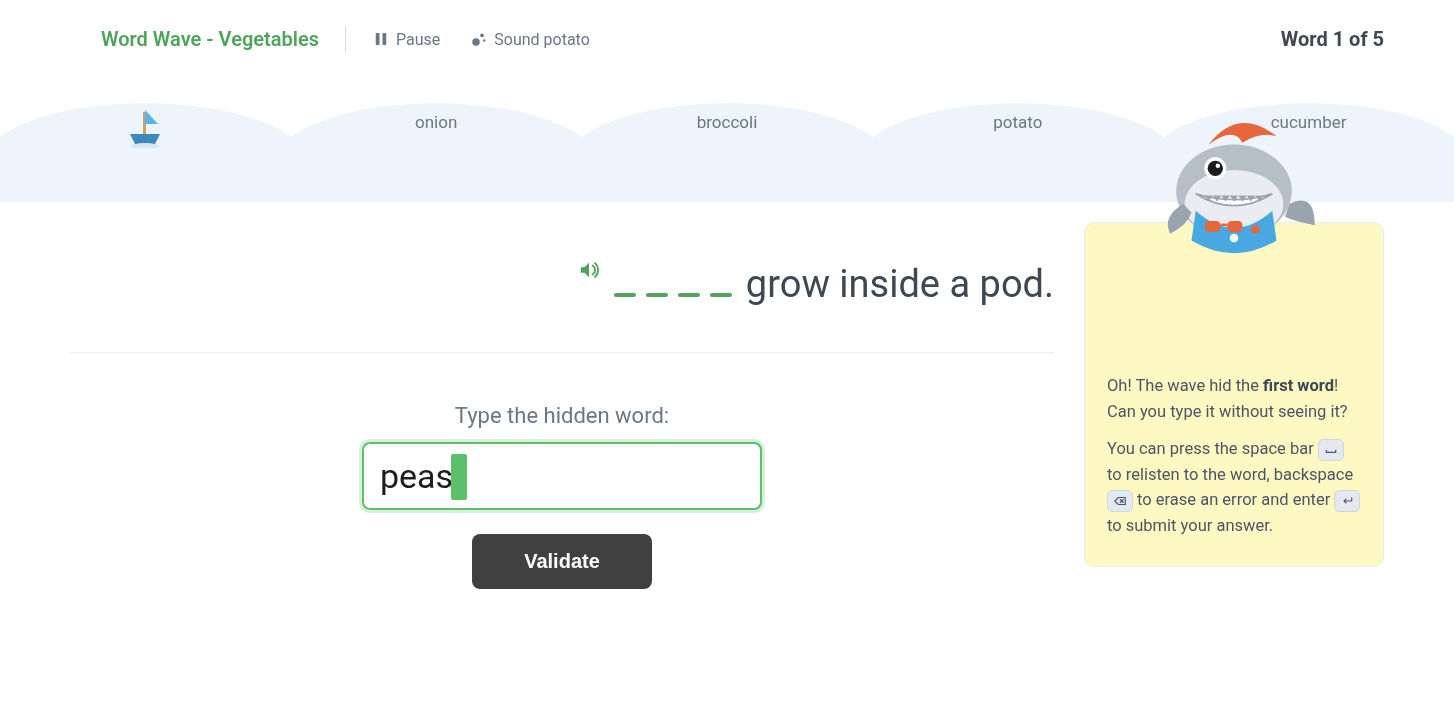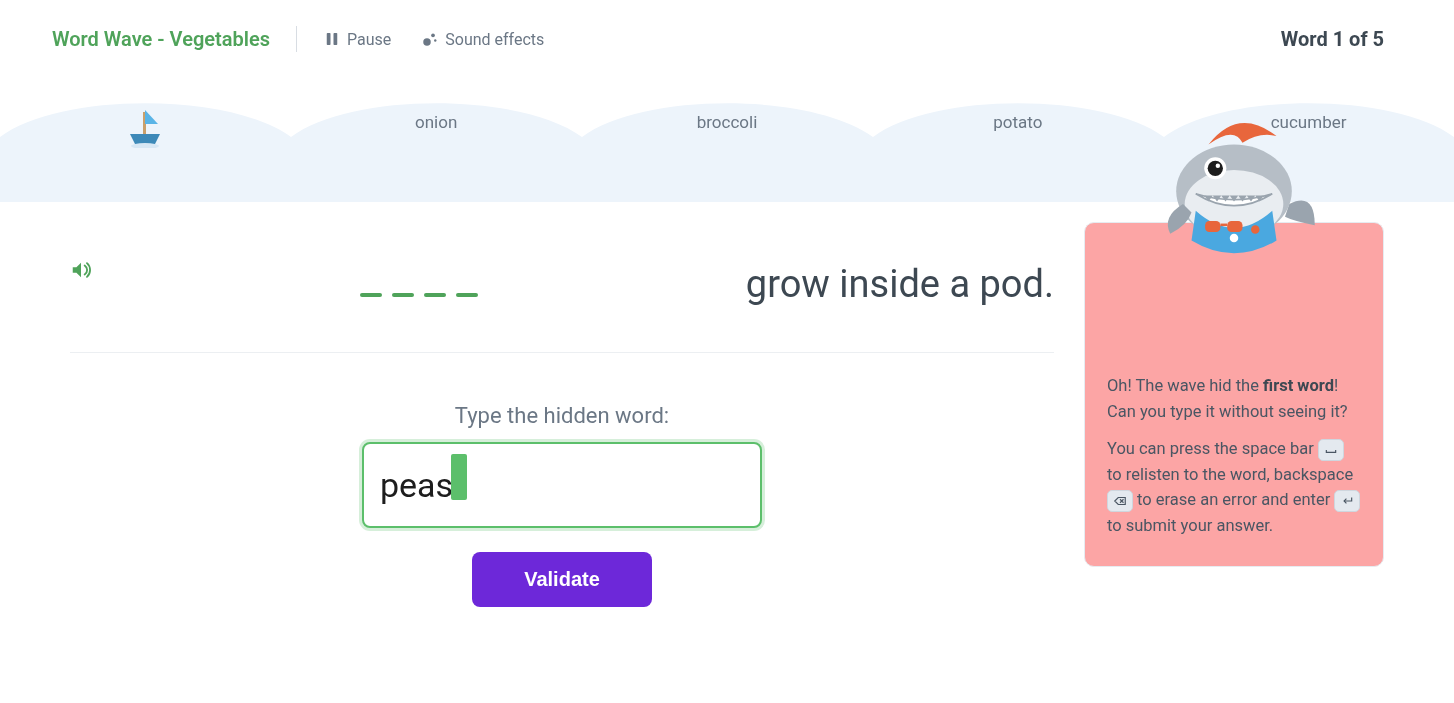--- a/index.html
+++ b/index.html
@@ -8,21 +8,21 @@
     font-family: -apple-system, BlinkMacSystemFont, "Segoe UI", Roboto, "Helvetica Neue", Arial, sans-serif;
     background: #ffffff;
     color: #3d4852;
     overflow-x: hidden;
   }
 
   
   .header {
     display: flex;
     align-items: center;
-    padding: 26px 70px 20px 52px;
+    padding: 26px 70px 20px 101px;
   }
   .game-title {
     color: #4fa35a;
     font-size: 20px;
     font-weight: 600;
   }
   .vdiv {
     width: 1px;
     height: 26px;
     background: #d8dde3;
@@ -87,21 +87,21 @@
     padding: 30px 70px 40px 70px;
     align-items: flex-start;
   }
   .left {
     flex: 1;
     min-width: 0;
   }
   .sentence-row {
     display: flex;
     align-items: baseline;
-    justify-content: space-between;
+    justify-content: flex-end;
     gap: 14px;
     padding: 30px 0 46px 0;
   }
   .audio-icon { color:#4fa35a; cursor:pointer; transform: translateY(-16px); }
   .audio-icon svg { width:22px; height:22px; }
   .blank {
     display: flex;
     gap: 10px;
     align-items: flex-end;
   }
@@ -131,21 +131,21 @@
     margin-bottom: 14px;
   }
 
   .input-wrap {
     width: 400px;
     margin: 0 auto 24px auto;
     position: relative;
   }
   .word-input {
     width: 100%;
-    height: 86px;
+    height: 68px;
     border: 2px solid #5cbf6b;
     border-radius: 8px;
     box-shadow: 0 0 0 3px rgba(92,191,107,0.25);
     font-size: 34px;
     padding: 0 16px;
     color: #1d1d1d;
     outline: none;
     font-family: inherit;
     caret-color: #5cbf6b;
   }
@@ -155,21 +155,21 @@
     height: 46px;
     width: 16px;
     background: #5cbf6b;
     border-radius: 2px;
     pointer-events: none;
   }
 
   .validate-btn {
     display: block;
     margin: 0 auto;
-    background: #6d28d9;
+    background: #404040;
     color: #fff;
     border: none;
     border-radius: 8px;
     font-size: 20px;
     font-weight: 700;
     padding: 16px 52px;
     cursor: pointer;
   }
 
   
@@ -181,21 +181,21 @@
   }
   .shark-wrap {
     position: absolute;
     top: -120px;
     left: 50%;
     transform: translateX(-50%);
     z-index: 2;
   }
   .shark-wrap svg { width: 170px; height: 170px; }
   .hint-card {
-    background: #fca5a5;
+    background: #fef9c3;
     border: 1px solid #e6ecf1;
     border-radius: 10px;
     padding: 150px 22px 28px 22px;
     font-size: 16.5px;
     line-height: 1.55;
     color: #4a5663;
     position: relative;
   }
   .hint-card::before {
     content: "";
@@ -244,21 +244,21 @@
   </div>
 
   <div class="hbtn">
     <span class="hicon">
       <svg viewBox="0 0 24 24" fill="#6b7785">
           <circle cx="8" cy="16" r="5"></circle>
           <circle cx="16" cy="7" r="2.5"></circle>
           <circle cx="19" cy="14" r="1.6"></circle>
         </svg>
     </span>
-    <span>Sound effects</span>
+    <span>Sound potato</span>
   </div>
 
   <div class="spacer"></div>
   <div class="progress">Word 1 of 5</div>
 </div>
 
 <div class="wave-area">
   <svg class="wave-svg" viewBox="0 0 1454 120" preserveAspectRatio="none">
     <path fill="#edf4fb" d="
       M0,55

